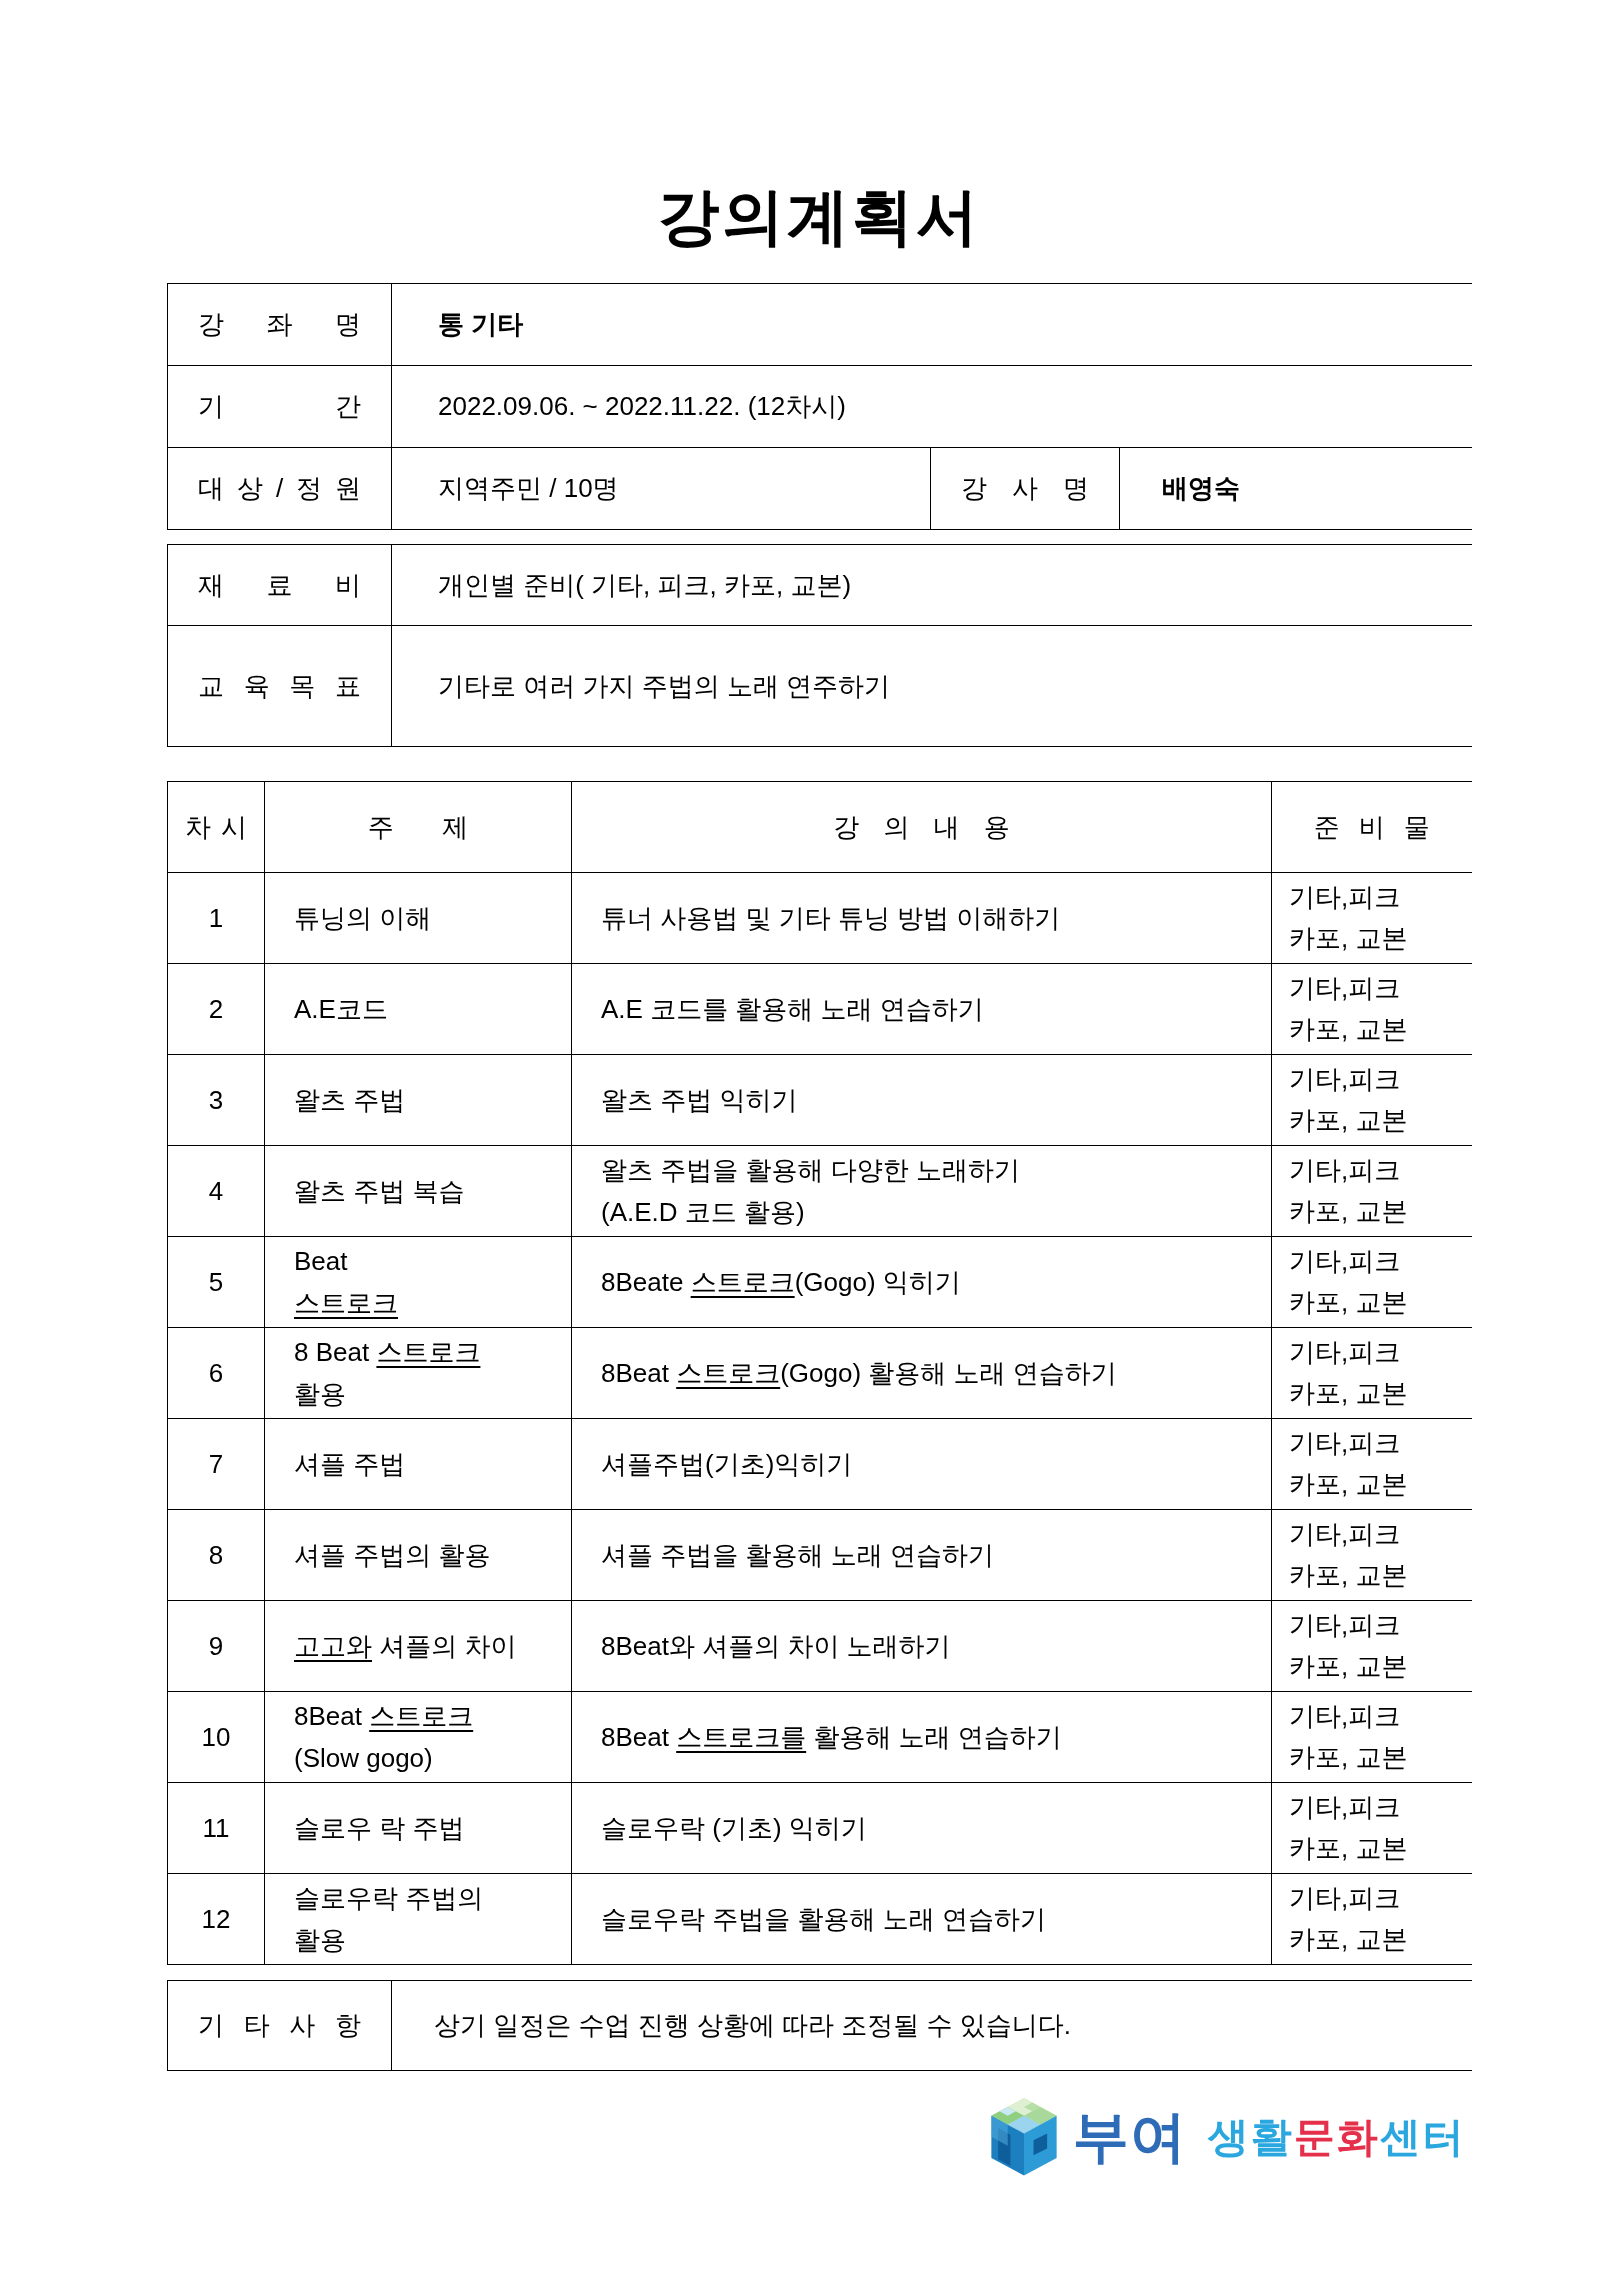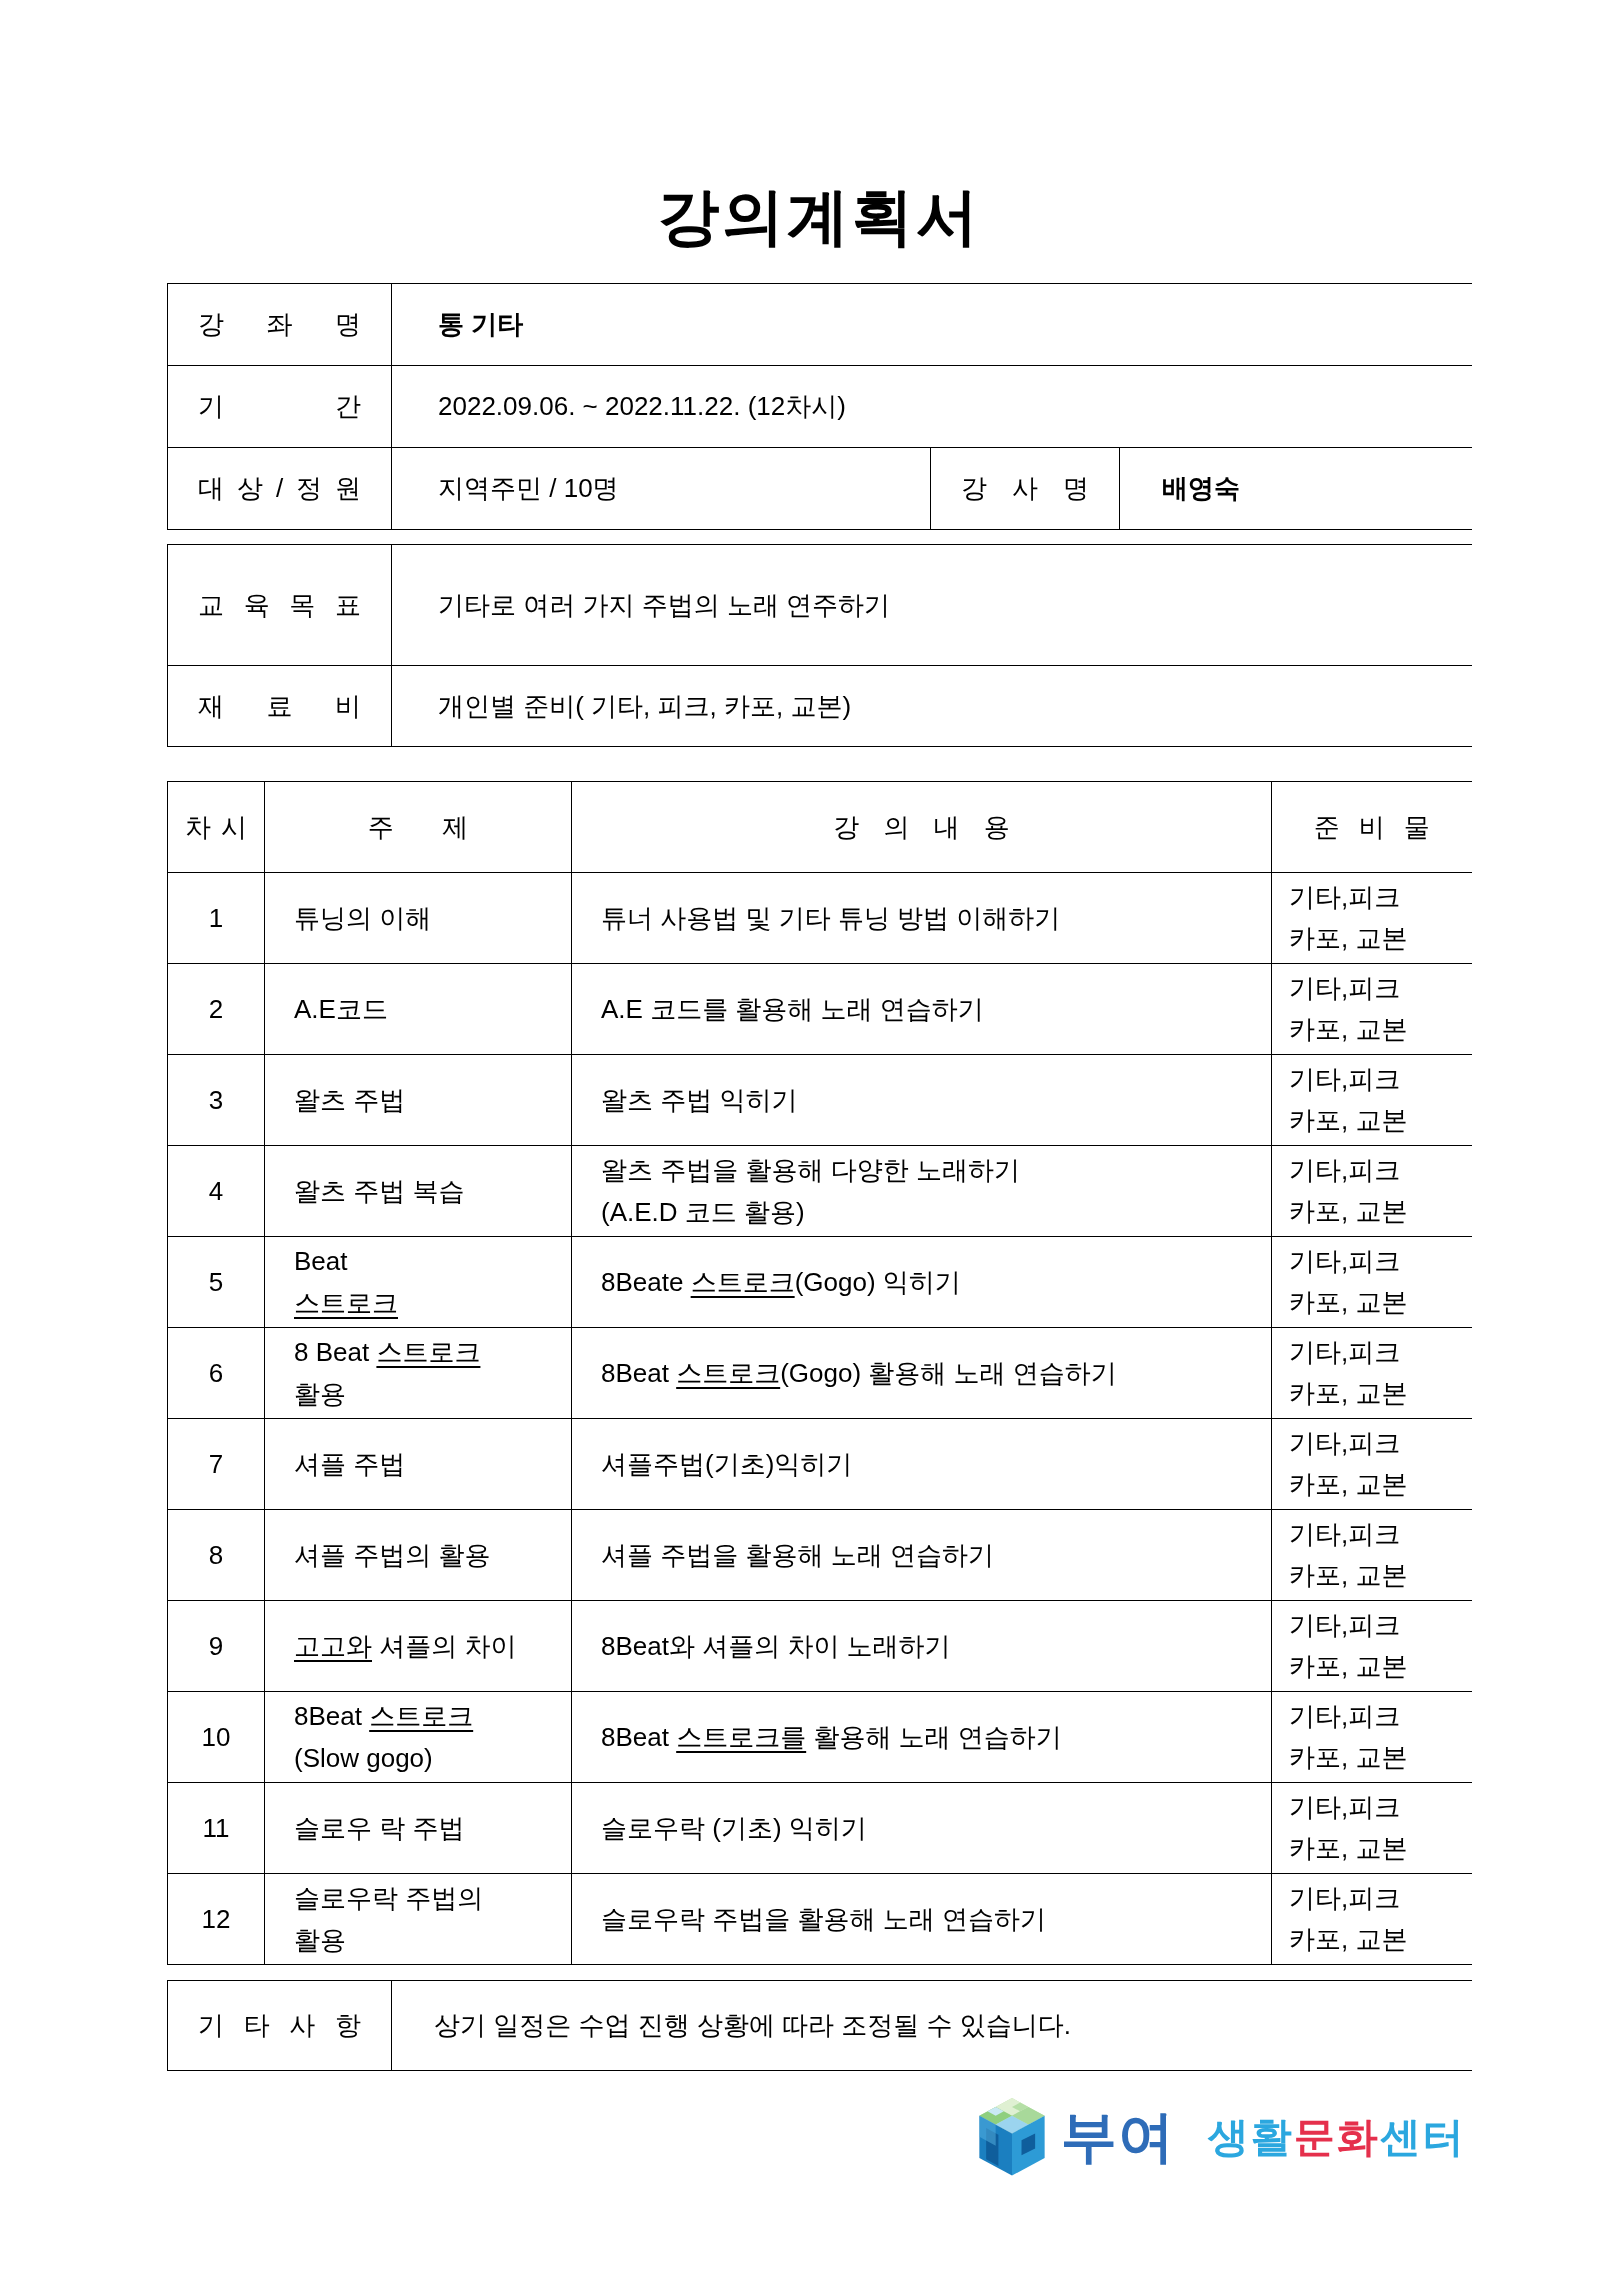--- a/index.html
+++ b/index.html
@@ -28,21 +28,21 @@
   .sched td.topic{padding-left:29px;}
   .sched td.content{padding-left:29px;}
   .sched td.mat{padding-left:17px;line-height:41px;}
   .sched tr{height:91px;}
   .u{text-decoration:underline;text-decoration-thickness:2px;text-underline-offset:5.2px;}
   
   .logo-row{display:flex;justify-content:flex-end;align-items:center;
             margin-top:26px;padding-right:5.2px;gap:14.4px;height:81px;}
   .logo-cube{flex:0 0 auto;}
   .brand{font-size:56px;font-weight:700;letter-spacing:1.3px;}
-  .brand-sub{font-size:41px;font-weight:700;letter-spacing:2px;margin-left:18px;}
+  .brand-sub{font-size:41px;font-weight:700;letter-spacing:2px;margin-left:6px;}
 </style>
 </head>
 <body>
 
 <div class="page">
   <div class="content">
 
     <h1 class="doc-title">강의계획서</h1>
 
     <table class="t info1">
@@ -69,27 +69,27 @@
       </tr>
     </tbody>
       </table>
 
     <table class="t info2">
       <colgroup>
           <col style="width:224px">
           <col style="width:1080px">
         </colgroup>
       <tbody>
-          <tr style="height:121px">
+          <tr style="height:81px">
+        <td class="lbl">재 료 비</td>
+        <td class="val">개인별 준비( 기타, 피크, 카포, 교본)</td>
+      </tr>
+      <tr style="height:121px">
         <td class="lbl">교 육 목 표</td>
         <td class="val">기타로 여러 가지 주법의 노래 연주하기</td>
-      </tr>
-      <tr style="height:81px">
-        <td class="lbl">재 료 비</td>
-        <td class="val">개인별 준비( 기타, 피크, 카포, 교본)</td>
       </tr>
     </tbody>
       </table>
 
     <table class="t sched">
       <colgroup>
           <col style="width:97px">
           <col style="width:307px">
           <col style="width:700px">
           <col style="width:200px">

